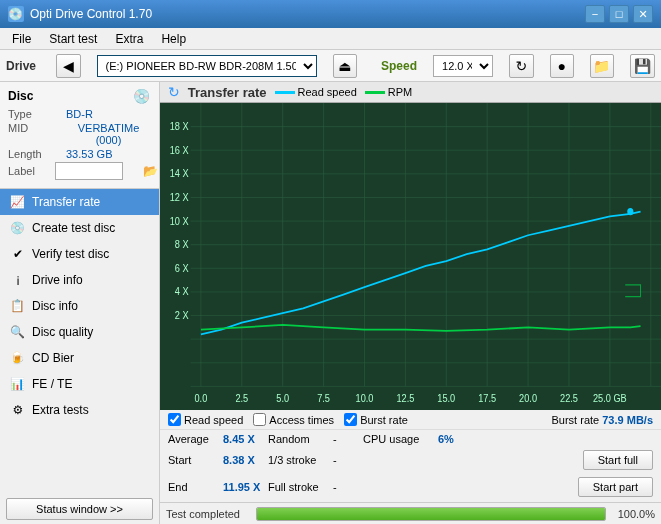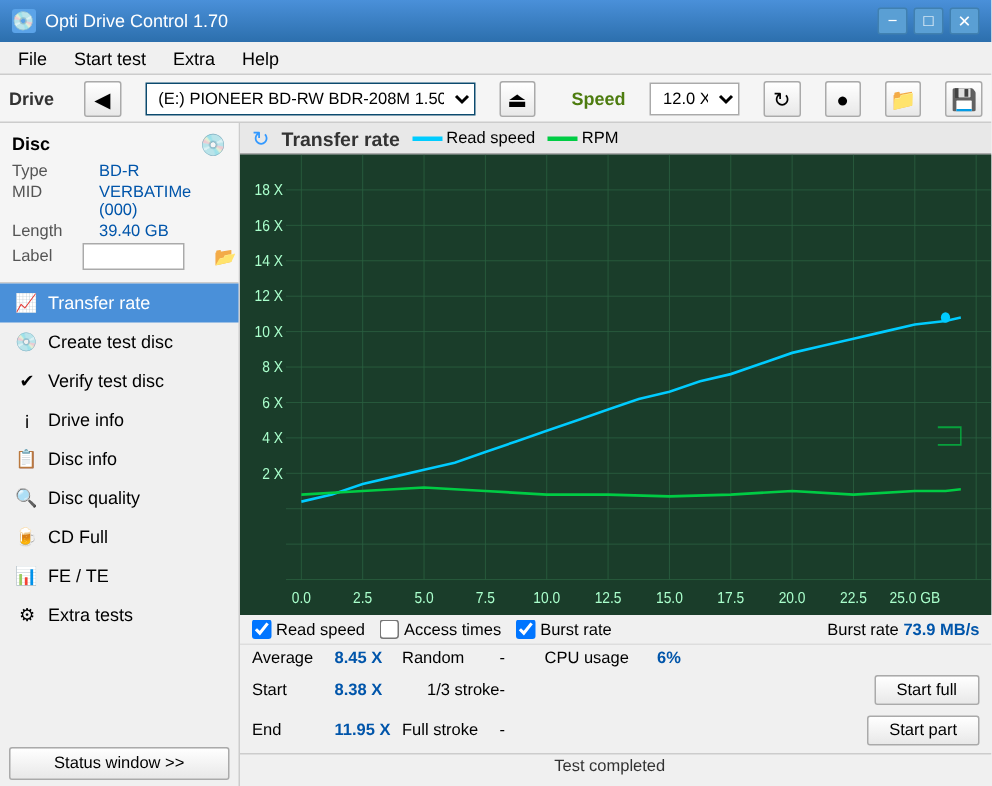--- a/index.html
+++ b/index.html
@@ -107,21 +107,21 @@
     .disc-panel-header {
       display: flex;
       align-items: center;
       justify-content: space-between;
       margin-bottom: 4px;
     }
     .disc-label { font-weight: bold; font-size: 12px; }
     .disc-icon-btn { cursor: pointer; font-size: 14px; }
     .disc-field { display: flex; margin-bottom: 2px; font-size: 11px; }
     .disc-field-label { color: #555; width: 58px; flex-shrink: 0; }
-    .disc-field-value { color: #0055aa; }
+    .disc-field-value { color: #0055aa; text-align: center; }
     .disc-field-value.data { color: #0055aa; }
     .disc-label-input {
       height: 18px;
       border: 1px solid #aaa;
       font-size: 10px;
       width: 68px;
       padding: 0 2px;
     }
     .disc-label-row { display: flex; align-items: center; gap: 20px; font-size: 11px; margin-bottom: 2px; }
     .label-text { color: #555; width: 36px; }
@@ -196,21 +196,20 @@
     
     .bottom-status {
       background: #f0f0f0;
       border-top: 1px solid #ccc;
       display: flex;
       align-items: center;
       padding: 2px 6px;
       font-size: 11px;
       gap: 8px;
       height: 22px;
-      flex-direction: column;
     }
     .status-text { color: #333; margin-right: 8px; }
     .progress-bottom-bg {
       flex: 1;
       height: 14px;
       background: #e0e0e0;
       border: 1px solid #aaa;
       border-radius: 2px;
       overflow: hidden;
     }
@@ -271,21 +270,21 @@
       <div class="disc-field">
         <span class="disc-field-label">Type</span>
         <span class="disc-field-value">BD-R</span>
       </div>
       <div class="disc-field">
         <span class="disc-field-label">MID</span>
         <span class="disc-field-value">VERBATIMe (000)</span>
       </div>
       <div class="disc-field">
         <span class="disc-field-label">Length</span>
-        <span class="disc-field-value">39.40 GB</span>
+        <span class="disc-field-value">33.53 GB</span>
       </div>
       <div class="disc-label-row">
         <span class="label-text">Label</span>
         <input class="disc-label-input" type="text" value="" style="">
         <span class="folder-btn">📂</span>
       </div>
     </div>
 
     <div class="nav-items">
       <div class="nav-item active">
@@ -307,21 +306,21 @@
       <div class="nav-item">
         <span class="nav-item-icon">📋</span>
         <span>Disc info</span>
       </div>
       <div class="nav-item">
         <span class="nav-item-icon">🔍</span>
         <span>Disc quality</span>
       </div>
       <div class="nav-item">
         <span class="nav-item-icon">🍺</span>
-        <span>CD Full</span>
+        <span>CD Bier</span>
       </div>
       <div class="nav-item">
         <span class="nav-item-icon">📊</span>
         <span>FE / TE</span>
       </div>
       <div class="nav-item">
         <span class="nav-item-icon">⚙</span>
         <span>Extra tests</span>
       </div>
     </div>
@@ -443,21 +442,21 @@
         <span style="color:#0055aa; font-weight:bold; width:45px;">8.45 X</span>
         <span style="width:65px;">Random</span>
         <span style="width:30px;">-</span>
         <span style="width:75px;">CPU usage</span>
         <span style="color:#0055aa; font-weight:bold; flex:1;">6%</span>
       </div>
 
       <div style="display:flex; align-items:center; font-size:11px; margin-bottom:3px;">
         <span style="width:55px;">Start</span>
         <span style="color:#0055aa; font-weight:bold; width:45px;">8.38 X</span>
-        <span style="width:65px;text-align:right;">1/3 stroke</span>
+        <span style="width:65px;">1/3 stroke</span>
         <span style="flex:1;">-</span>
         <button class="start-btn">Start full</button>
       </div>
 
       <div style="display:flex; align-items:center; font-size:11px;">
         <span style="width:55px;">End</span>
         <span style="color:#0055aa; font-weight:bold; width:45px;">11.95 X</span>
         <span style="width:65px;">Full stroke</span>
         <span style="flex:1;">-</span>
         <button class="start-btn">Start part</button>

